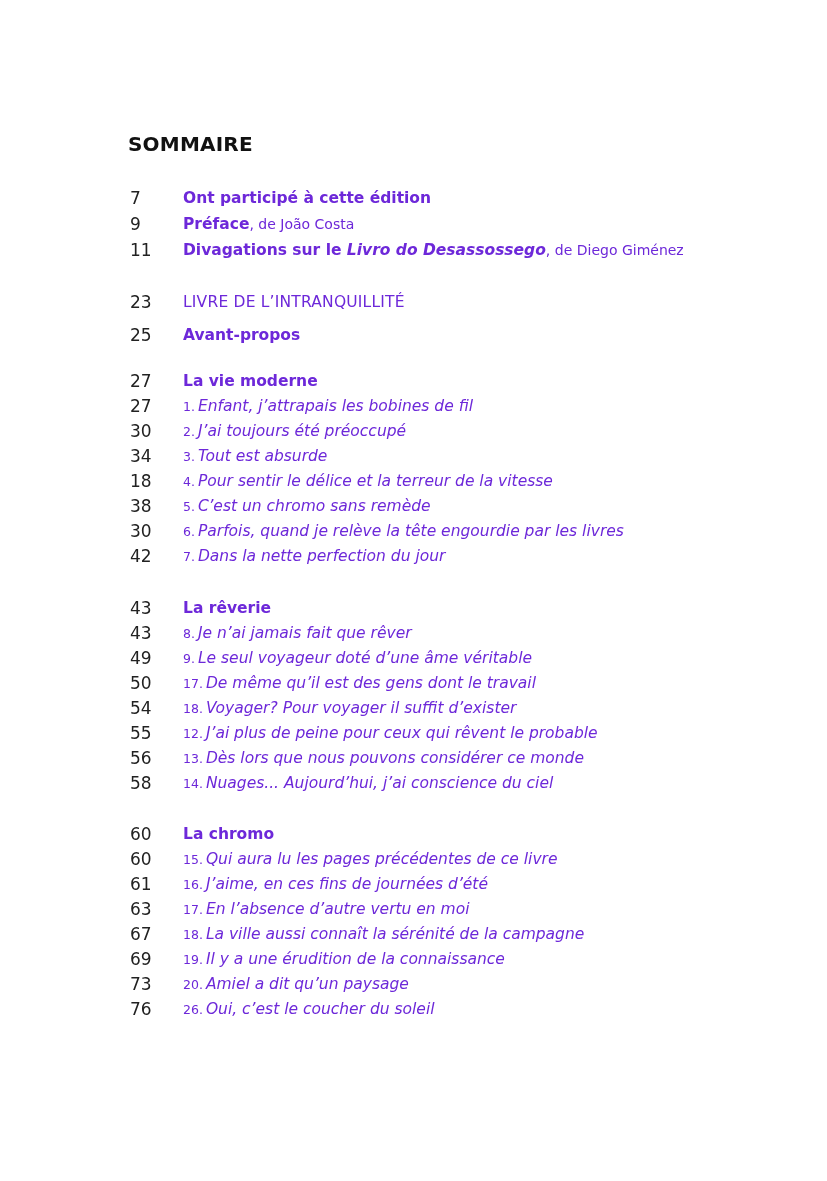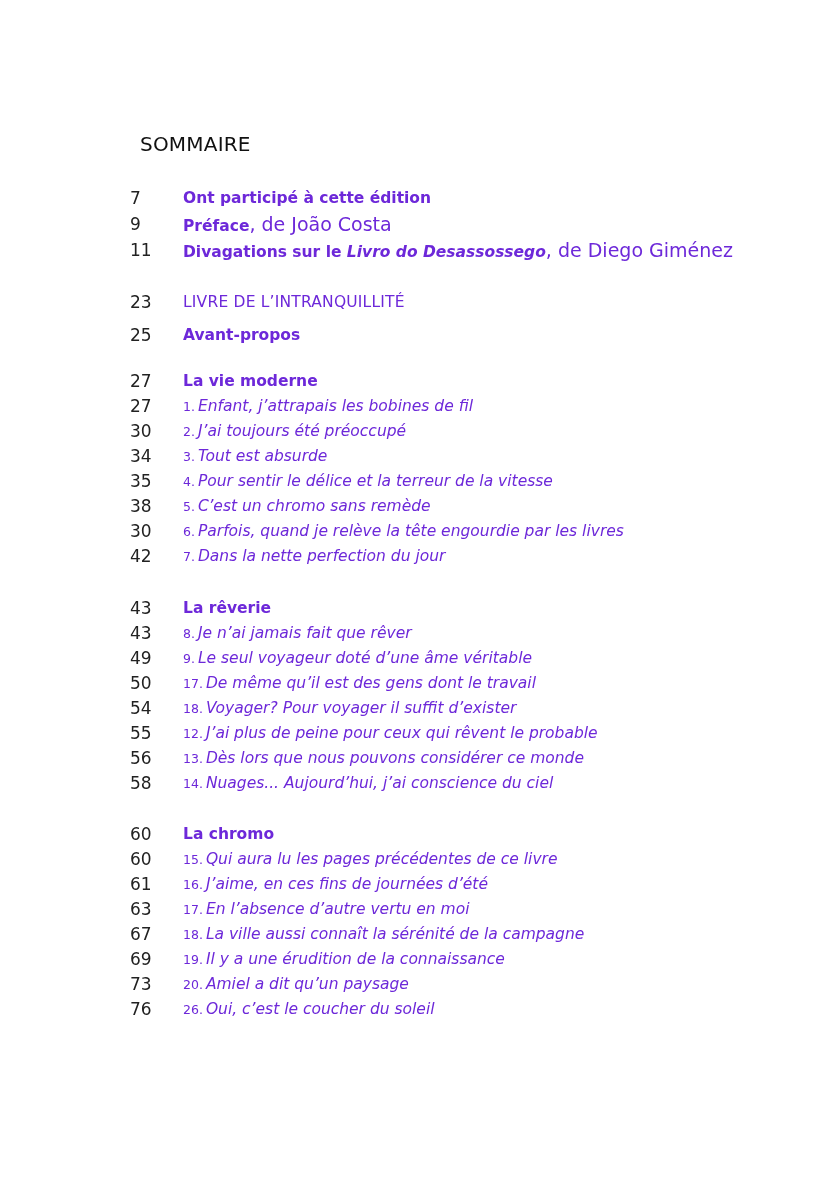--- a/index.html
+++ b/index.html
@@ -1,37 +1,37 @@
 <!DOCTYPE html>
 <html><head>
   <meta charset="utf-8">
   <style>
     html, body { margin: 0; padding: 0; background: #ffffff; }
     body {
       width: 827px; height: 1181px; position: relative; overflow: hidden;
       font-family: "DejaVu Sans", sans-serif; color: #1a1a1a;
     }
     .title {
-      position: absolute; left: 140px; top: 131px;
-      font-size: 20px; font-weight: 400; letter-spacing: 0.2px; color: #111;
+      position: absolute; left: 128px; top: 131px;
+      font-size: 20px; font-weight: 700; letter-spacing: 0.2px; color: #111;
       line-height: 26px;
     }
     .row {
       position: absolute; left: 130px; height: 24px; line-height: 24px;
       font-size: 15.5px; white-space: nowrap;
     }
     .row .pg {
       position: absolute; left: 0; width: 50px; font-size: 17px; color: #222;
     }
     .row .txt {
       position: absolute; left: 53px; color: #6d28d9;
     }
     .bold { font-weight: 600; }
     .caps { font-weight: 500; letter-spacing: 0.2px; font-size: 15.5px; }
-    .normal { font-weight: 400; font-size: 19px; }
+    .normal { font-weight: 400; font-size: 14px; }
     .num { font-size: 12.5px; font-style: normal; margin-right: 3px; }
     .it { font-style: italic; text-align: right; }
   </style>
 </head>
 <body>
 
 <div class="title">SOMMAIRE</div>
 
 <div class="row" style="top:186px">
   <span class="pg">7</span>
@@ -66,21 +66,21 @@
     </div>
     <div class="row" style="top: 419px;">
       <span class="pg">30</span>
       <span class="txt"><span class="num">2.</span><span class="it">J’ai toujours été préoccupé</span></span>
     </div>
     <div class="row" style="top: 444px;">
       <span class="pg">34</span>
       <span class="txt"><span class="num">3.</span><span class="it">Tout est absurde</span></span>
     </div>
     <div class="row" style="top: 469px;">
-      <span class="pg">35</span>
+      <span class="pg">18</span>
       <span class="txt"><span class="num">4.</span><span class="it">Pour sentir le délice et la terreur de la vitesse</span></span>
     </div>
     <div class="row" style="top: 494px;">
       <span class="pg">38</span>
       <span class="txt"><span class="num">5.</span><span class="it">C’est un chromo sans remède</span></span>
     </div>
     <div class="row" style="top: 519px;">
       <span class="pg">30</span>
       <span class="txt"><span class="num">6.</span><span class="it">Parfois, quand je relève la tête engourdie par les livres</span></span>
     </div>

